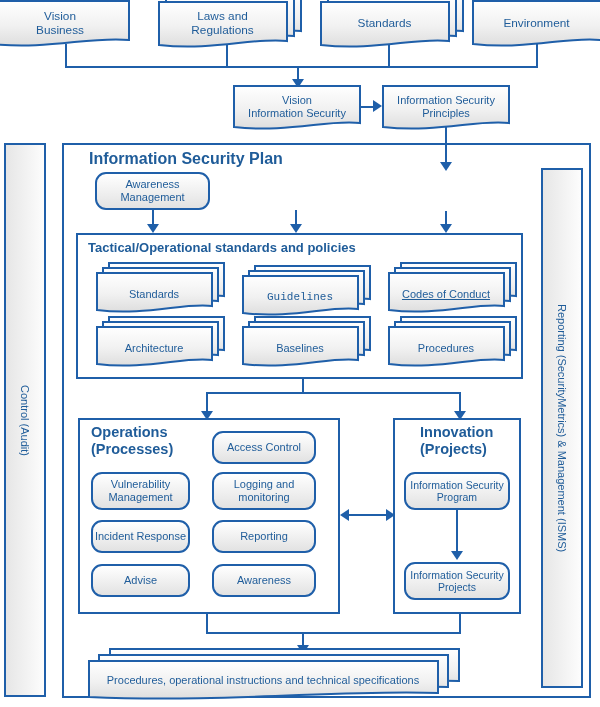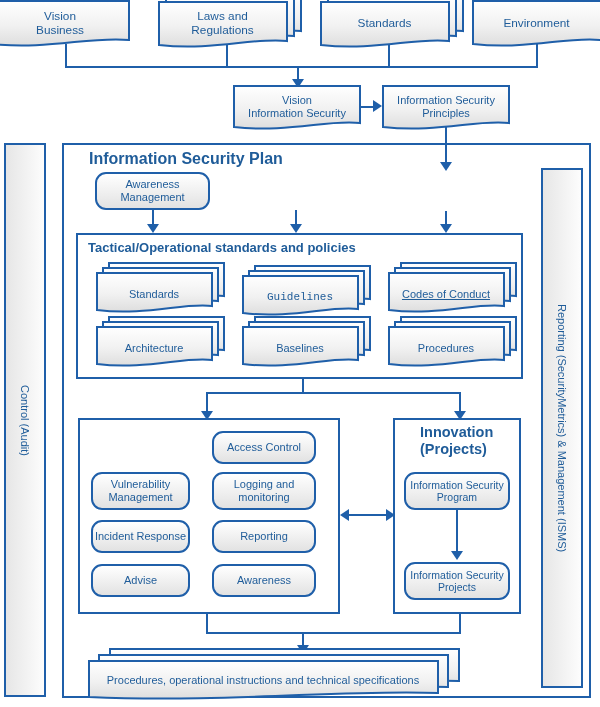--- a/index.html
+++ b/index.html
@@ -307,20 +307,22 @@
   </div>
 
   <div class="ln lnv" style="left:302px;top:379px;height:14px;"></div>
   <div class="ln lnh" style="left:206px;top:392px;width:255px;"></div>
   <div class="ln lnv" style="left:206px;top:392px;height:20px;"></div>
   <div class="arrow-d" style="left:201px;top:411px;"></div>
   <div class="ln lnv" style="left:459px;top:392px;height:20px;"></div>
   <div class="arrow-d" style="left:454px;top:411px;"></div>
 
   <div class="plainbox" style="left:78px;top:418px;width:262px;height:196px;"></div>
+  <div class="grp-title t15" style="left:91px;top:424px;">Operations
+(Processes)</div>
 
   <div class="node rounded t11" style="left:212px;top:431px;width:104px;height:33px;">Access Control</div>
   <div class="node rounded t11" style="left:91px;top:472px;width:99px;height:38px;white-space:pre-line;">Vulnerability
 Management</div>
   <div class="node rounded t11" style="left:212px;top:472px;width:104px;height:38px;white-space:pre-line;">Logging and
 monitoring</div>
   <div class="node rounded t11" style="left:91px;top:520px;width:99px;height:33px;">Incident Response</div>
   <div class="node rounded t11" style="left:212px;top:520px;width:104px;height:33px;">Reporting</div>
   <div class="node rounded t11" style="left:91px;top:564px;width:99px;height:33px;">Advise</div>
   <div class="node rounded t11" style="left:212px;top:564px;width:104px;height:33px;">Awareness</div>

